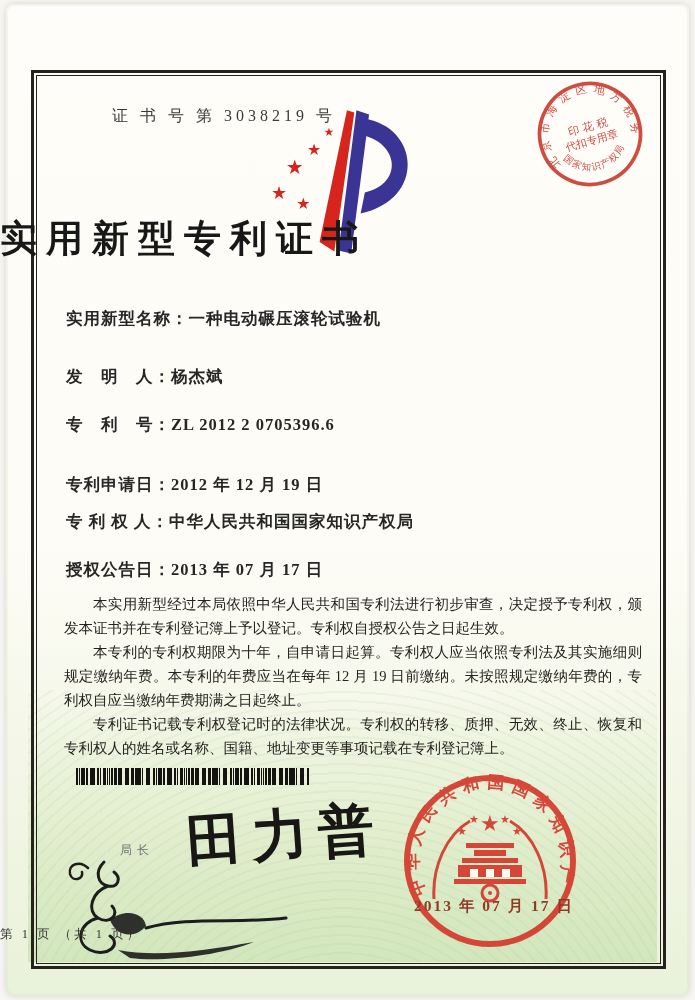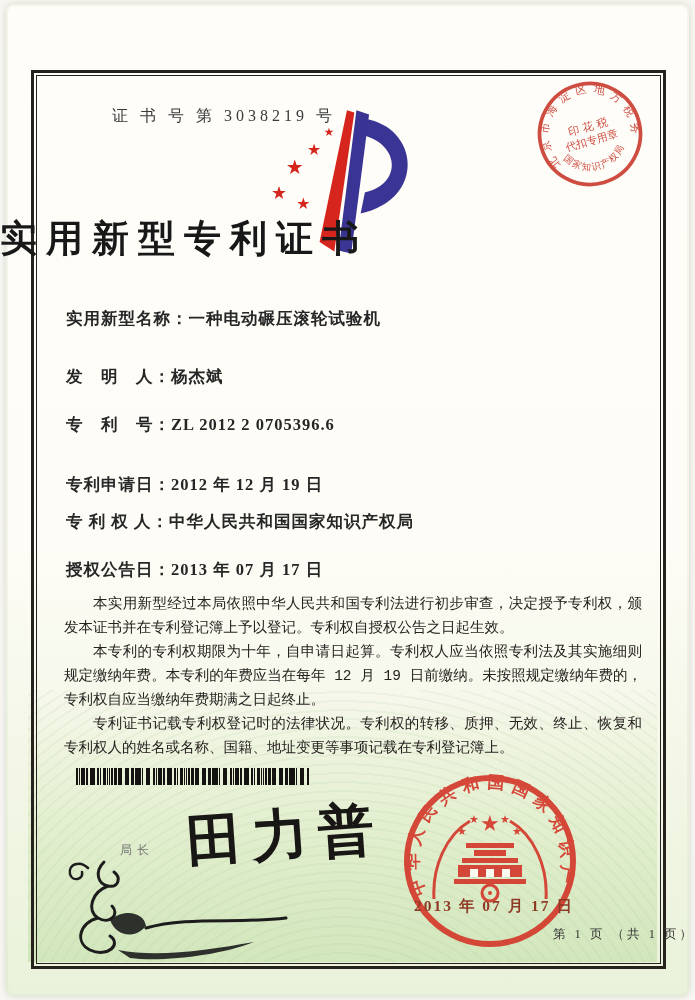--- a/index.html
+++ b/index.html
@@ -38,21 +38,21 @@
   .field{
     position:absolute;left:66px;z-index:3;font-size:16.5px;color:#262626;letter-spacing:1px;
     white-space:nowrap;
     font-weight:bold;
   }
   .f0{top:308px}.f1{top:366px}.f2{top:414px}.f3{top:474px}.f4{top:511px}.f5{top:559px}
   .body-text{
     position:absolute;left:64px;top:592px;width:578px;z-index:3;
     font-size:14.5px;line-height:24px;text-align:justify;color:#262220;
   }
-  .body-text p{margin:0;text-indent:2em;font-family:Liberation Mono, monospace;}
+  .body-text p{margin:0;text-indent:2em;}
   .barcode{
     position:absolute;left:76px;top:768px;width:234px;height:17px;z-index:3;
     background:
       repeating-linear-gradient(90deg,#151311 0 2px,rgba(0,0,0,0) 2px 3px,#151311 3px 4px,rgba(0,0,0,0) 4px 7px),
       repeating-linear-gradient(90deg,#151311 0 1px,rgba(0,0,0,0) 1px 5px,#151311 5px 8px,rgba(0,0,0,0) 8px 11px);
   }
   .sig-label{
     position:absolute;left:120px;top:842px;z-index:4;
     font-size:12px;letter-spacing:5px;color:#737373;
   }
@@ -65,21 +65,21 @@
   .seal{position:absolute;left:400px;top:770px;width:180px;height:182px;z-index:3;opacity:.92;}
   .seal-date{
     position:absolute;left:414px;top:896px;z-index:4;
     font-size:15.5px;letter-spacing:2px;color:#8f3a26;font-weight:600;white-space:nowrap;
   }
   .tax-stamp{
     position:absolute;left:534px;top:78px;width:112px;height:112px;z-index:3;
     transform:rotate(-16deg);opacity:.9;
   }
   .footer{
-    position:absolute;left:0;top:926px;width:695px;text-align:right;z-index:3;
+    position:absolute;left:0;top:926px;width:695px;text-align:left;z-index:3;
     font-size:12.5px;letter-spacing:3px;color:#333;
   }
   .flourish{position:absolute;left:58px;top:858px;width:240px;height:108px;z-index:3;}
   svg text{font-family:"DejaVu Sans","Liberation Sans",sans-serif;}
 </style>
 </head>
 <body>
 
 <div class="paper"></div>
 <div class="tint"></div>

